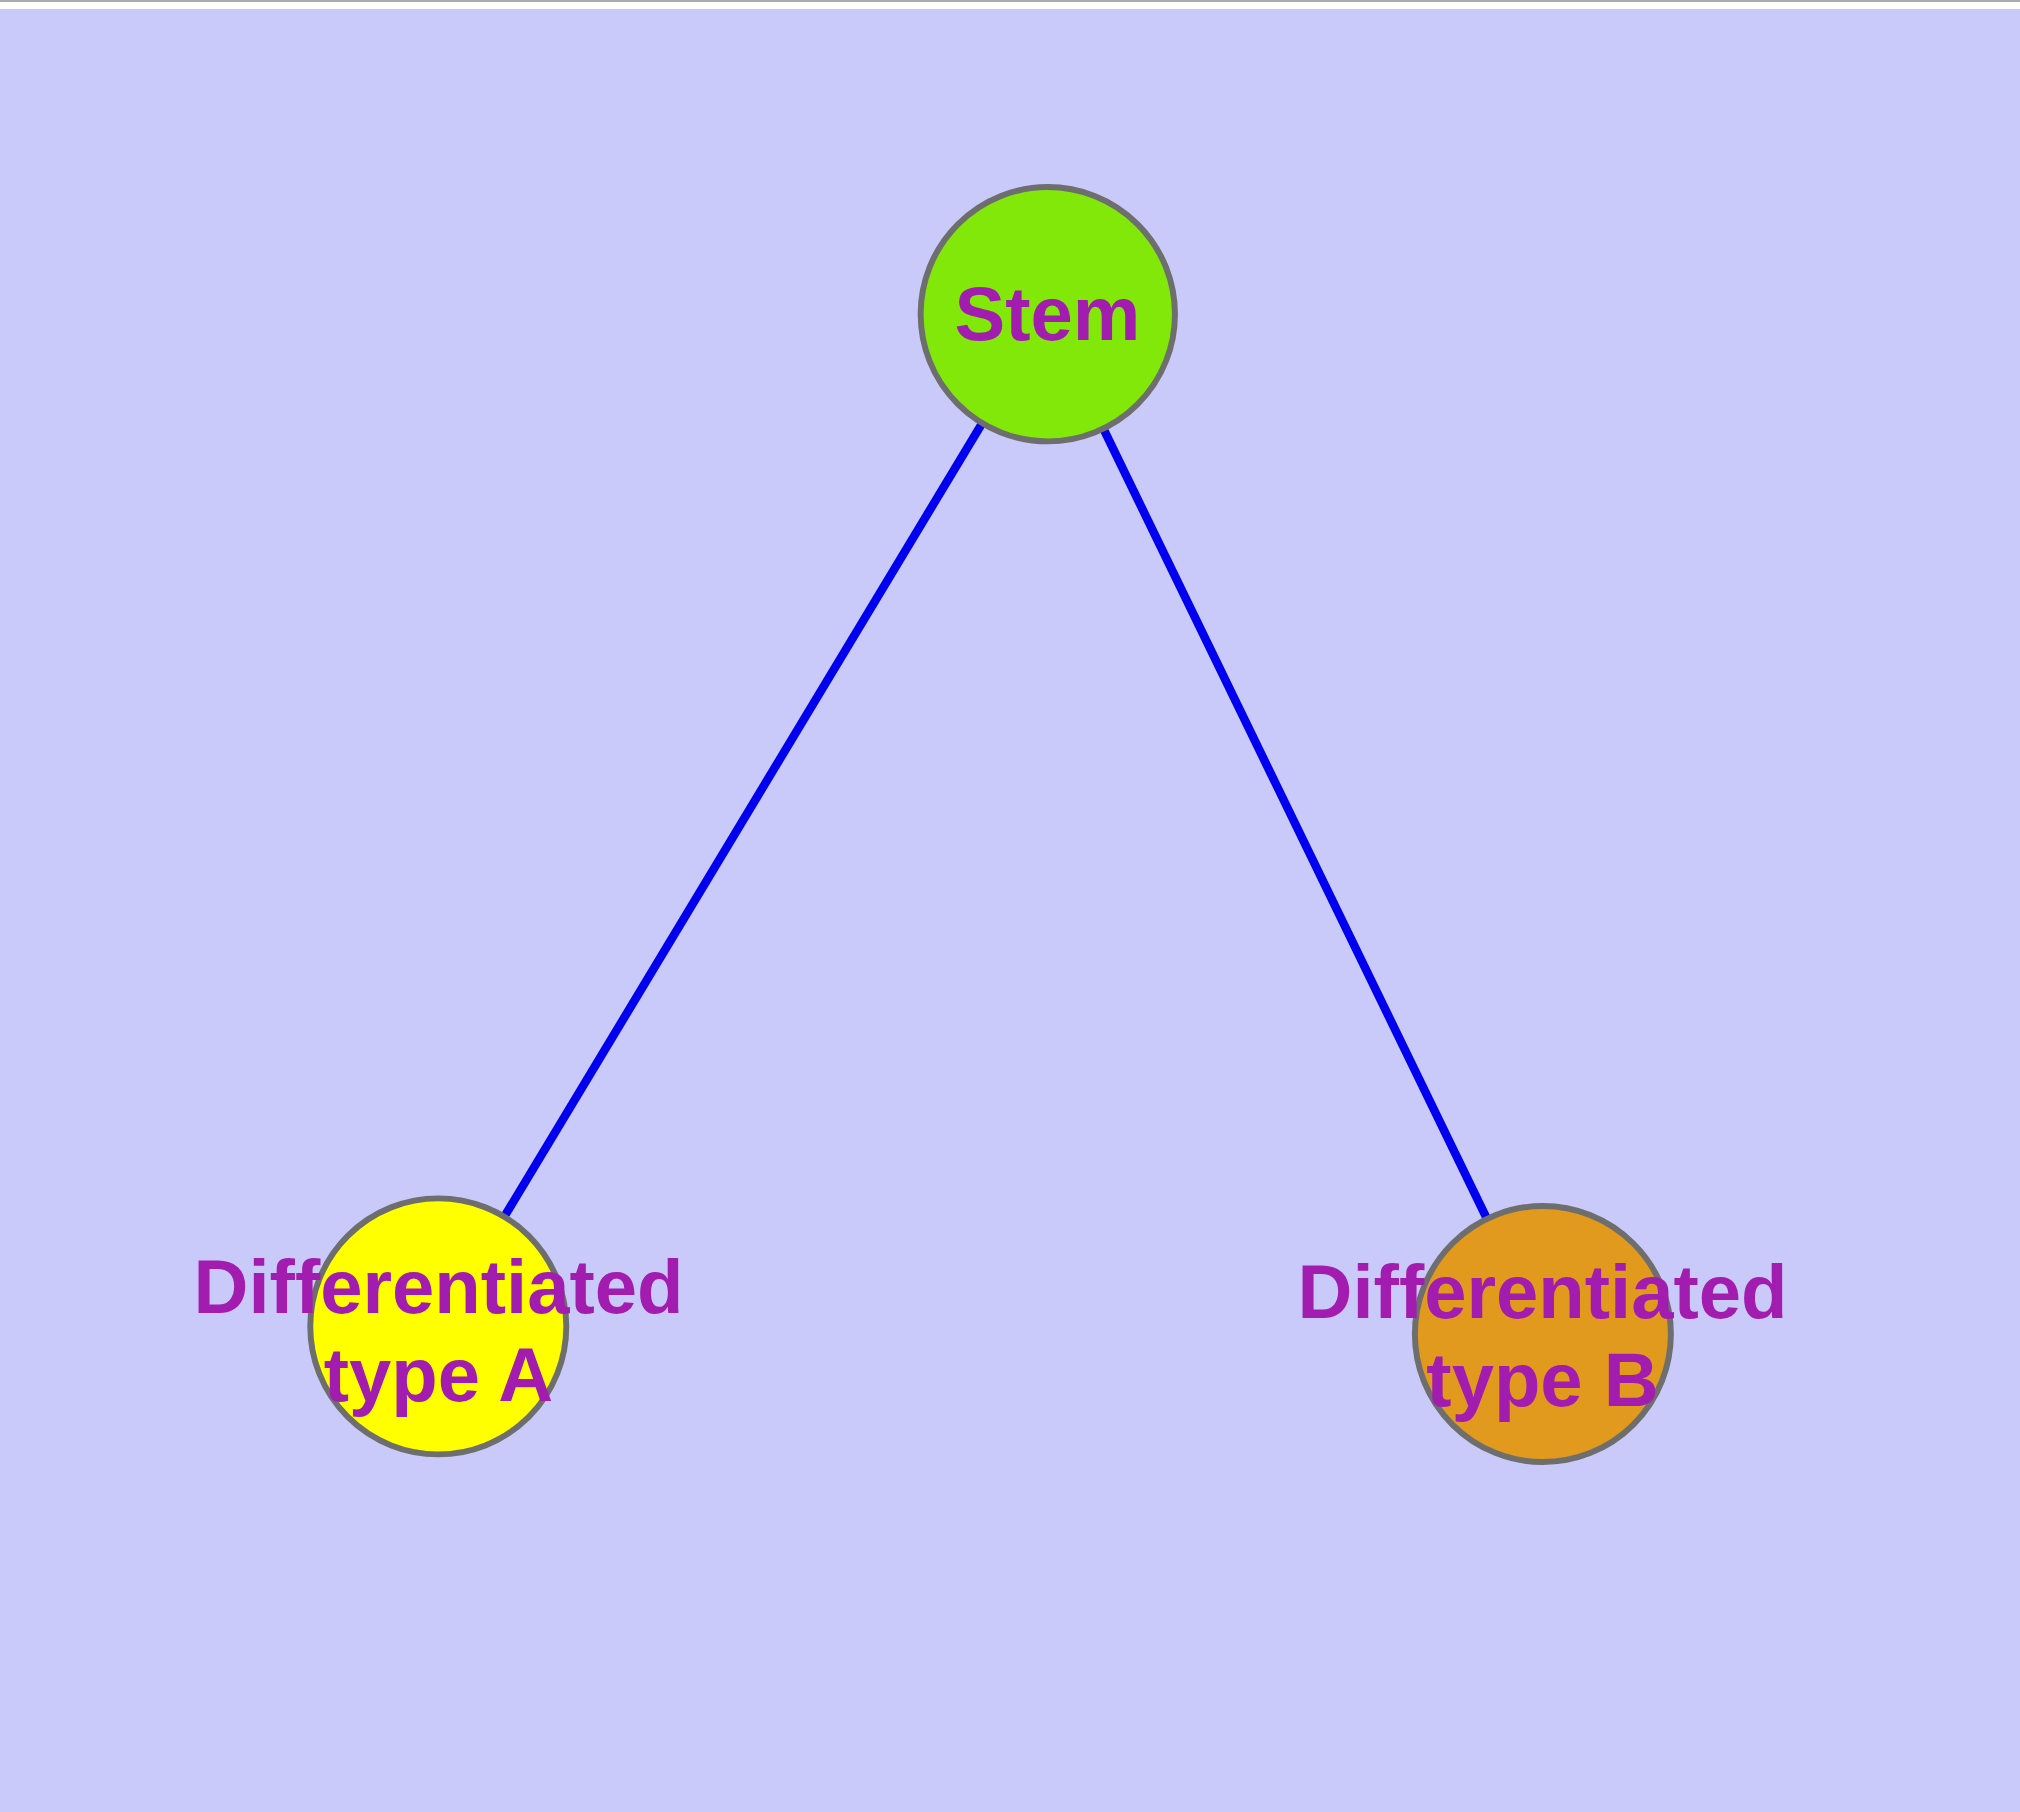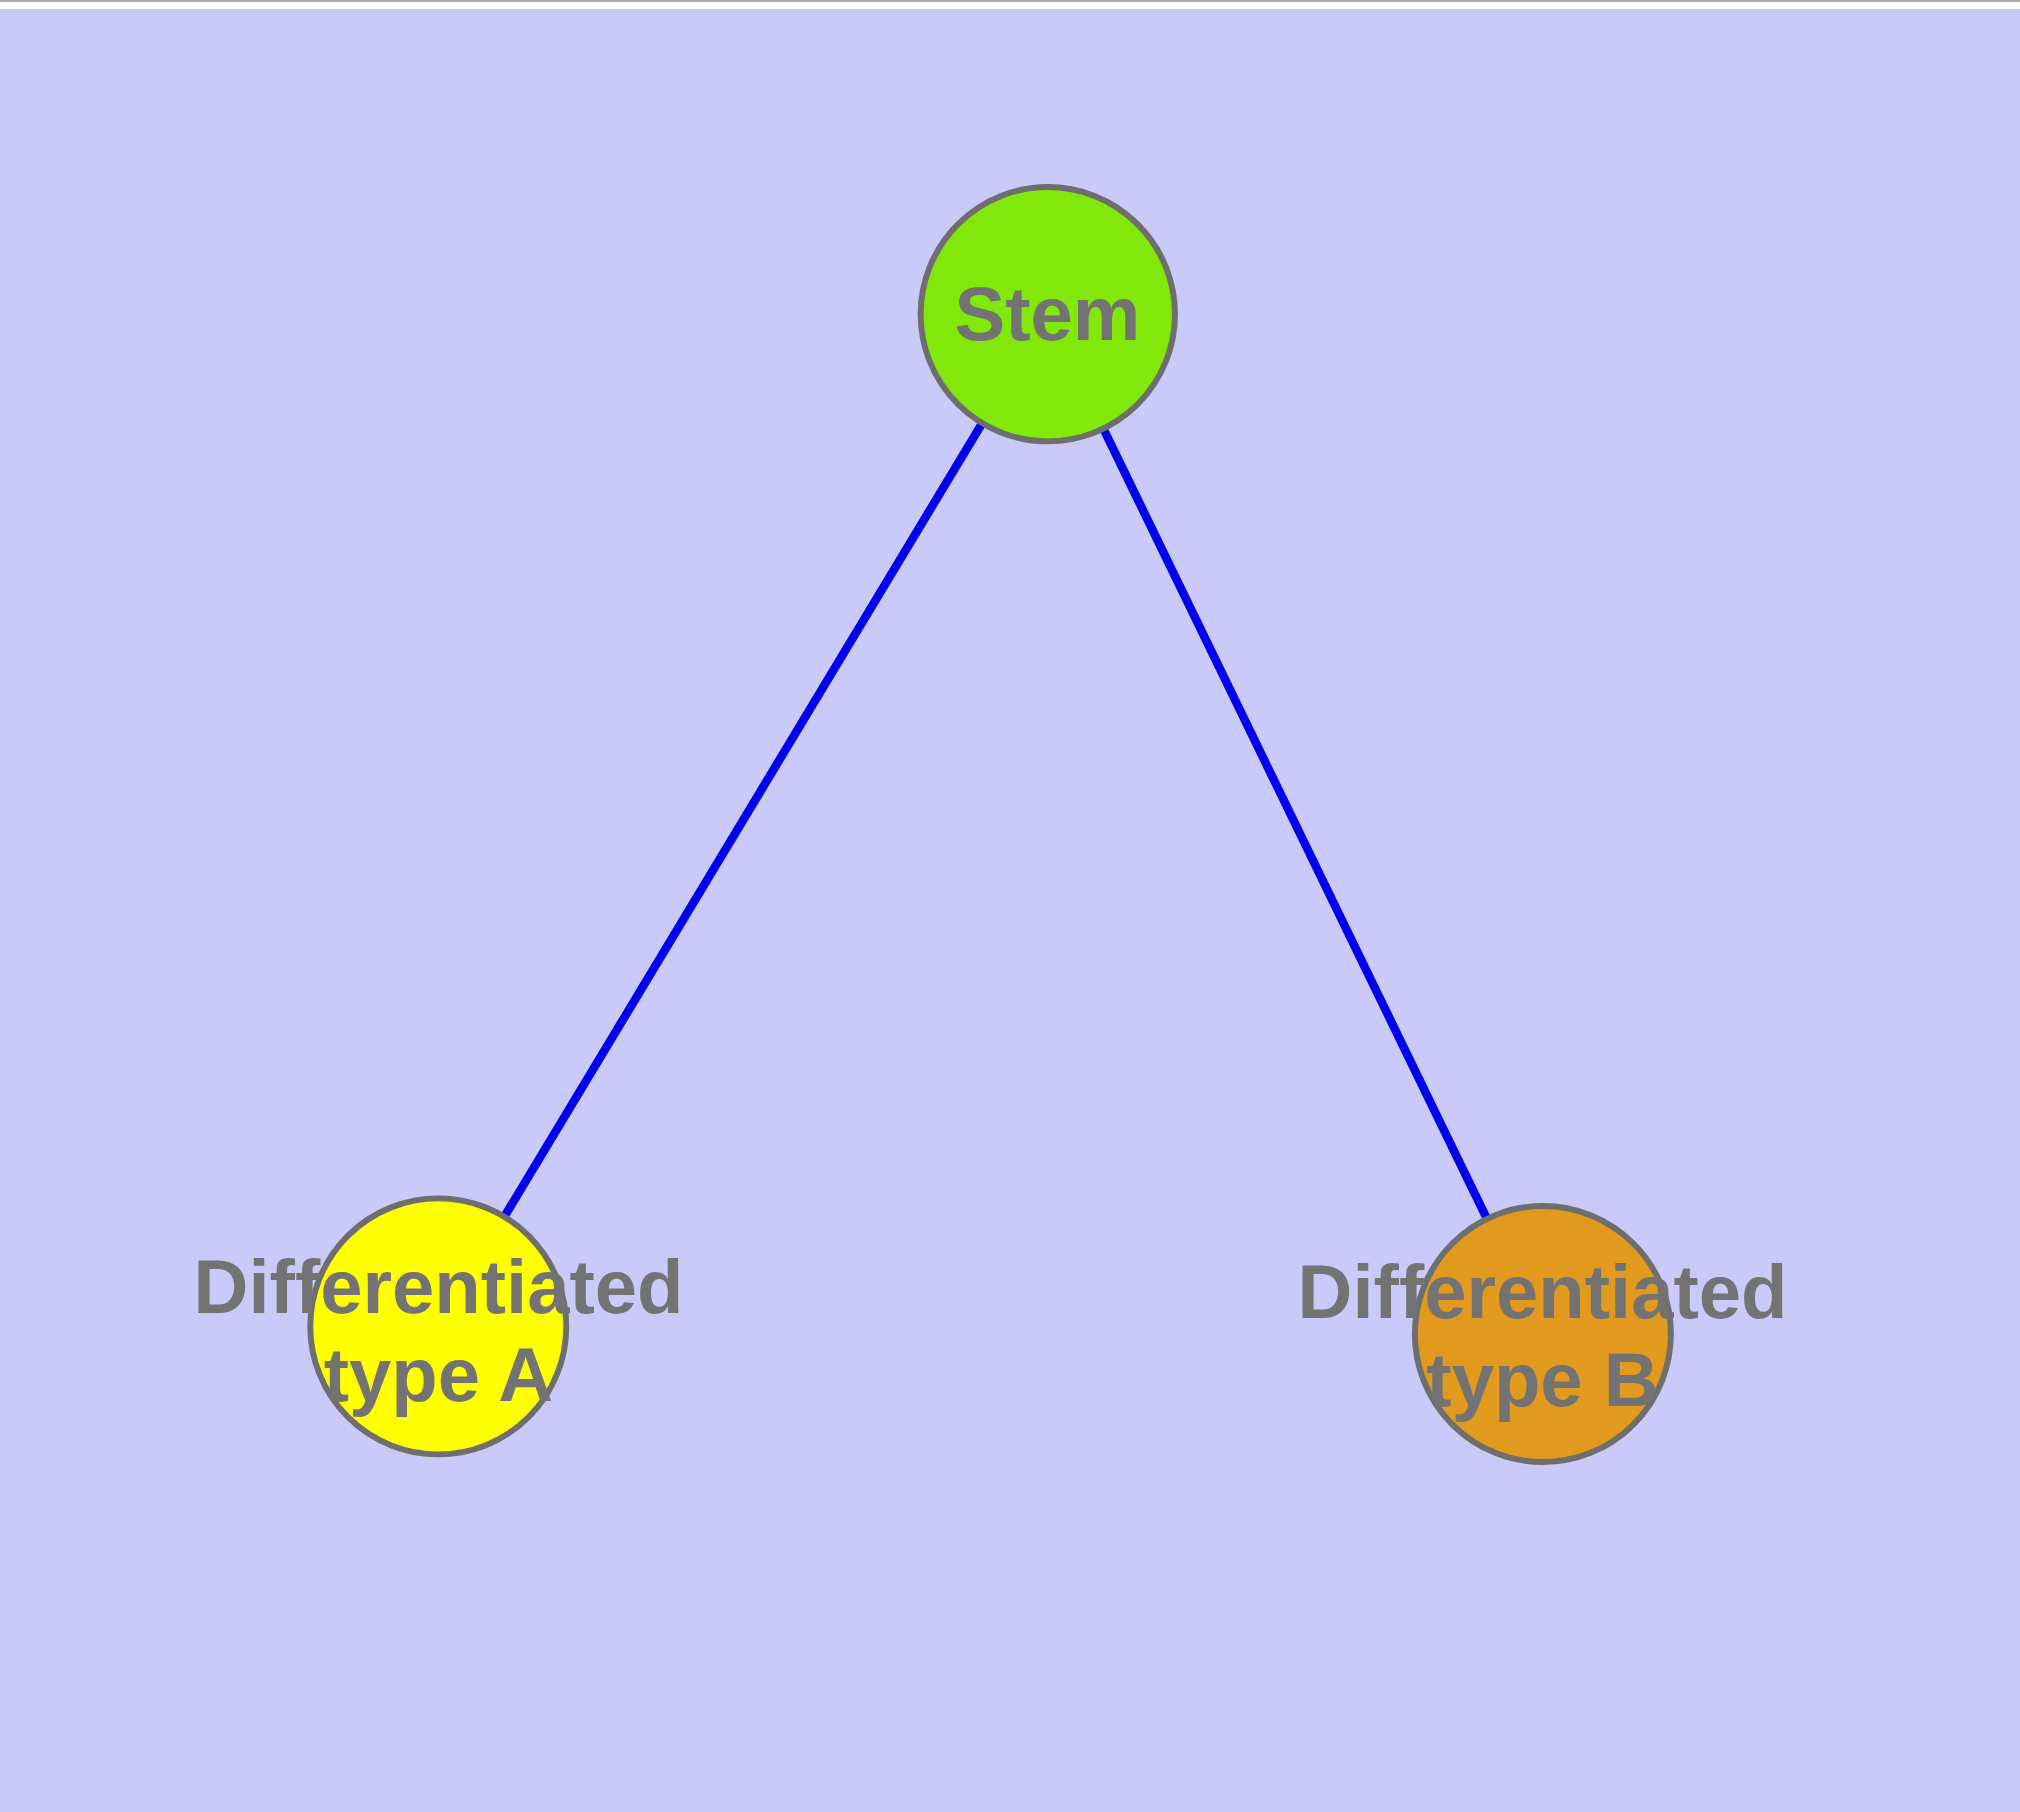--- a/index.html
+++ b/index.html
@@ -34,21 +34,21 @@
     top: 0; left: 0;
     display: block;
   }
   .node-label {
     position: absolute;
     width: 763px;
     text-align: center;
     font-size: 76px;
     font-weight: bold;
     line-height: 88px;
-    color: #737373;
+    color: #a21caf;
     white-space: pre-line;
     letter-spacing: 0px;
     pointer-events: none;
   }
   .label-stem  { left: 666px;  top: 261px;  }
   .label-a     { left: 57px;   top: 1234px; }
   .label-b     { left: 1161px; top: 1239px; }
 </style>
 </head>
 <body>

